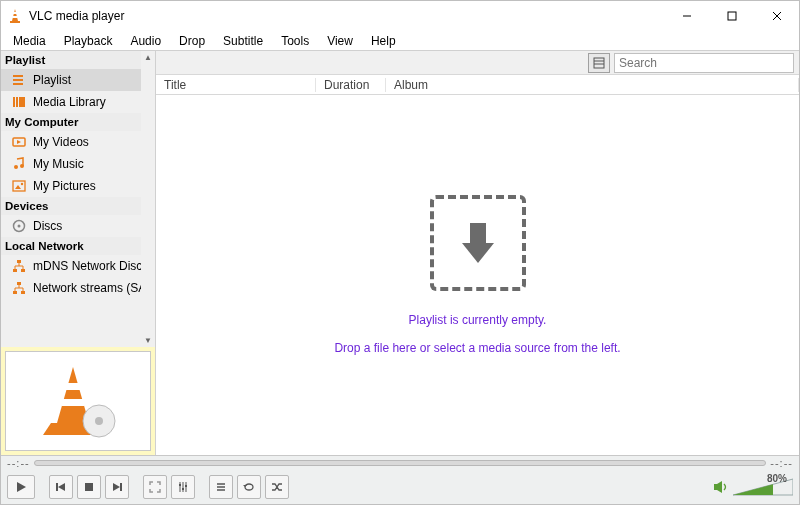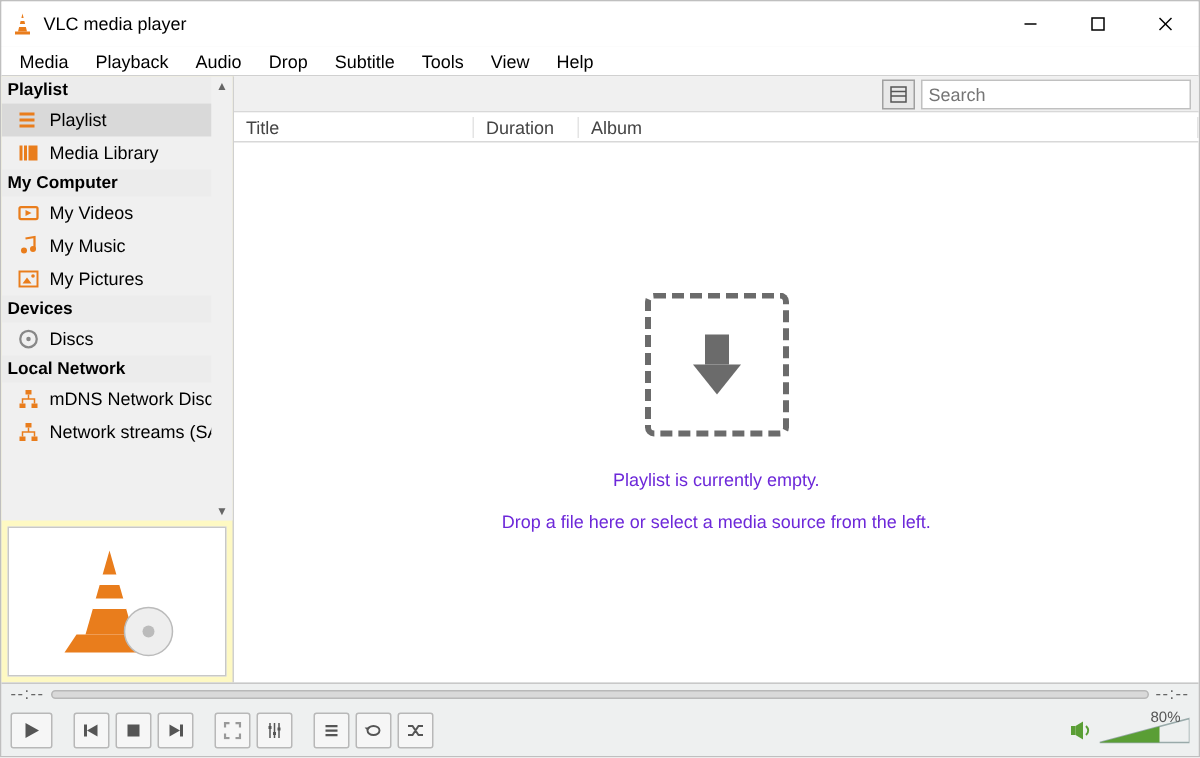--- a/index.html
+++ b/index.html
@@ -35,21 +35,21 @@
   .seekbar { height:14px; display:flex; align-items:center; padding:0 6px; gap:4px;}
   .seek-time { font-size:11px; color:#666; letter-spacing:1px;}
   .seek-track { flex:1; height:6px; background:#d9d9d9; border:1px solid #b8b8b8; border-radius:3px;}
   .controls { height:34px; display:flex; align-items:center; padding:0 6px; gap:4px;}
   .btn { height:24px; min-width:28px; padding:0 4px; border:1px solid #b8b8b8; background:#f6f6f6; display:flex; align-items:center; justify-content:center; border-radius:2px;}
   .btn.small { min-width:24px; }
   .sep { width:6px; }
   .spacer { flex:1; }
   .volume-wrap { display:flex; align-items:center; gap:4px; }
   .vol-tri { width:60px; height:20px; position:relative; }
-  .vol-pct { font-size:10px; color:#555; position:absolute; top:-4px; right:6px;}
+  .vol-pct { font-size:10px; color:#555; position:absolute; top:-4px; right:6px;font-weight:bold;}
   svg { display:block; }
 </style>
 </head>
 <body>
 
 <div class="window">
 
   <div class="titlebar">
     <span class="cone">
       <svg viewBox="0 0 16 16">

